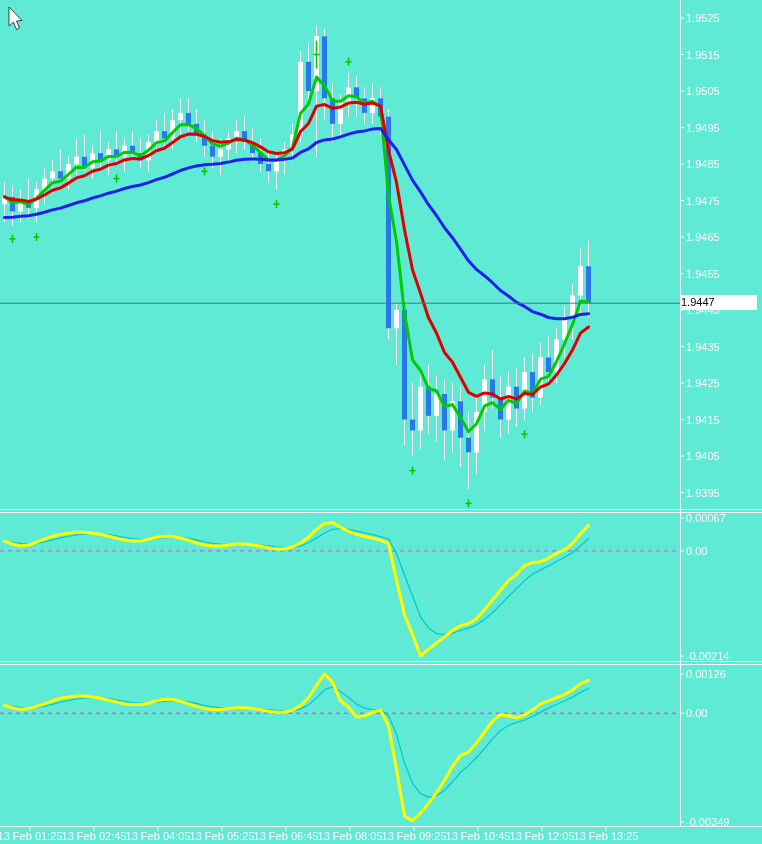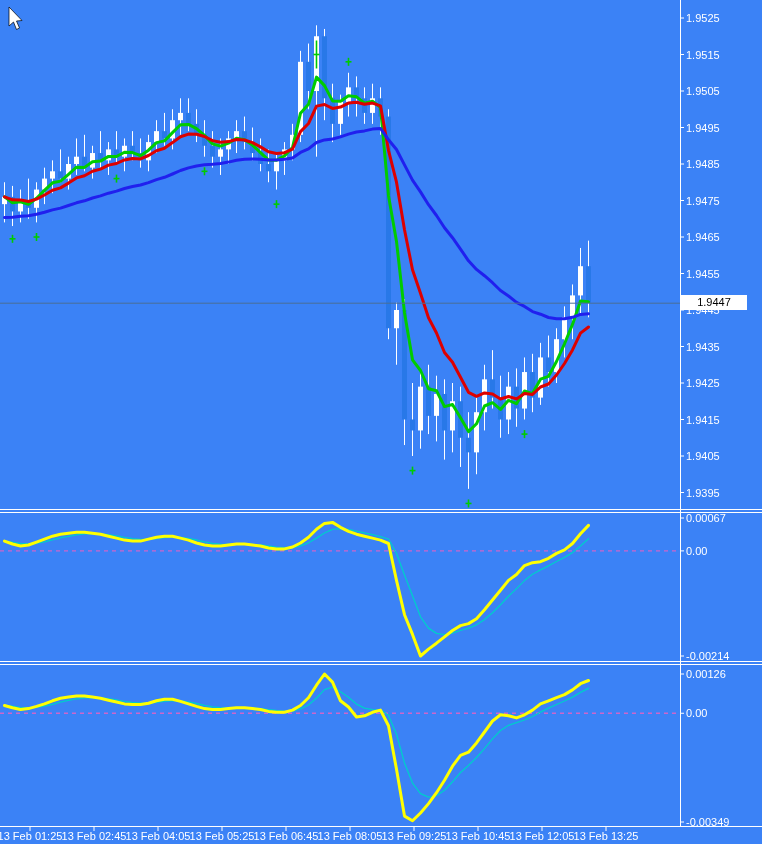--- a/index.html
+++ b/index.html
@@ -1,20 +1,20 @@
 <!DOCTYPE html>
 <html><head>
 <meta charset="utf-8">
 <style>
   html,body{margin:0;padding:0;background:#222;}
-  #app{position:relative;width:762px;height:844px;background:#3b82f6;overflow:hidden;
+  #app{position:relative;width:762px;height:844px;background:#5eead4;overflow:hidden;
        font-family:"Liberation Sans", sans-serif;}
   #chart{position:absolute;left:0;top:0;}
-  #price-box{position:absolute;left:681px;top:295px;width:66px;height:15px;background:#fff;
-             color:#000;font-size:11px;line-height:15px;text-align:center;z-index:5;}
+  #price-box{position:absolute;left:681px;top:295px;width:76px;height:15px;background:#fff;
+             color:#000;font-size:11px;line-height:15px;text-align:left;z-index:5;}
   #cursor{position:absolute;left:8px;top:7px;z-index:9;}
 </style>
 </head>
 <body>
 
 <div id="app">
   <svg id="chart" width="762" height="844">
       <g>
         <line x1="4.5" y1="182.24999999999812" x2="4.5" y2="222.3999999999937" stroke="#ffffff" stroke-width="1"></line>
         <rect x="2" y="196.8499999999965" width="5" height="7.299999999999216" fill="#ffffff"></rect>

